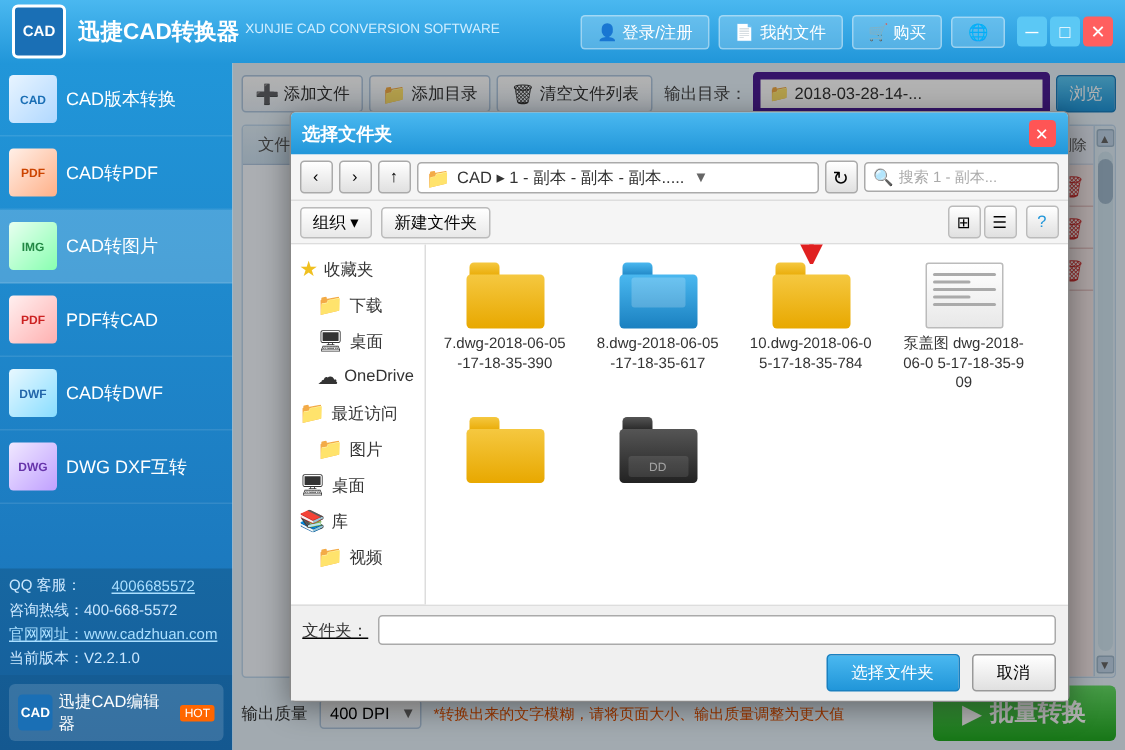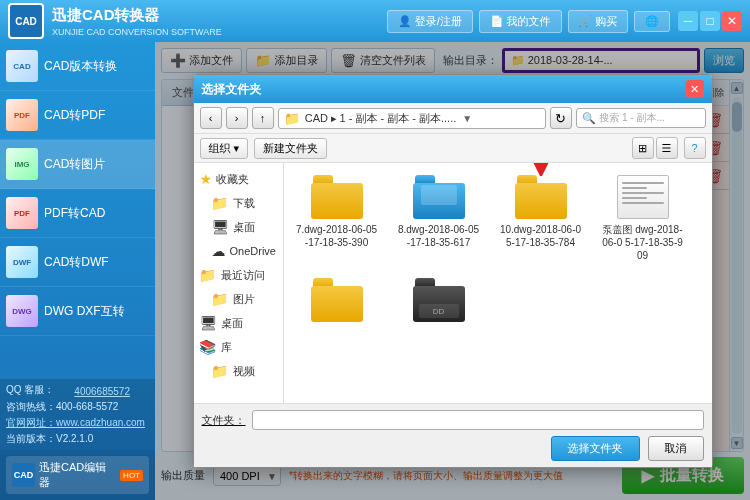--- a/index.html
+++ b/index.html
@@ -19,21 +19,21 @@
       background: #1a6fb5;
       border: 2px solid #fff;
       border-radius: 4px;
       display: flex; align-items: center; justify-content: center;
       color: #fff; font-weight: bold; font-size: 10px;
       margin-right: 8px;
       flex-shrink: 0;
     }
     .titlebar-title { color: #fff; font-size: 15px; font-weight: bold; margin-right: 4px; }
     .titlebar-subtitle { color: #d0eeff; font-size: 9px; margin-top: 2px; }
-    .titlebar-title-group { display: flex; flex-direction: column; flex: 1; }
+    .titlebar-title-group { display: flex; flex-direction: row; flex: 1; }
     .titlebar-actions { display: flex; gap: 6px; align-items: center; margin-left: auto; }
     .titlebar-btn {
       background: rgba(255,255,255,0.2);
       border: 1px solid rgba(255,255,255,0.4);
       color: #fff;
       padding: 3px 10px;
       border-radius: 3px;
       font-size: 11px;
       cursor: pointer;
       display: flex; align-items: center; gap: 3px;
@@ -149,21 +149,21 @@
       font-size: 11px;
       cursor: pointer;
       display: flex; align-items: center; gap: 3px;
       color: #333;
     }
     .toolbar-icon { font-size: 13px; }
     .output-label { font-size: 11px; color: #444; margin-left: 4px; white-space: nowrap; }
     .output-path {
       flex: 1;
       background: #fff;
-      border: 3px solid #4c1d95;
+      border: 5px solid #4c1d95;
       border-radius: 3px;
       padding: 3px 6px;
       font-size: 11px;
       color: #333;
       overflow: hidden;
       text-overflow: ellipsis;
       white-space: nowrap;
       min-width: 0;
     }
     .browse-btn {

